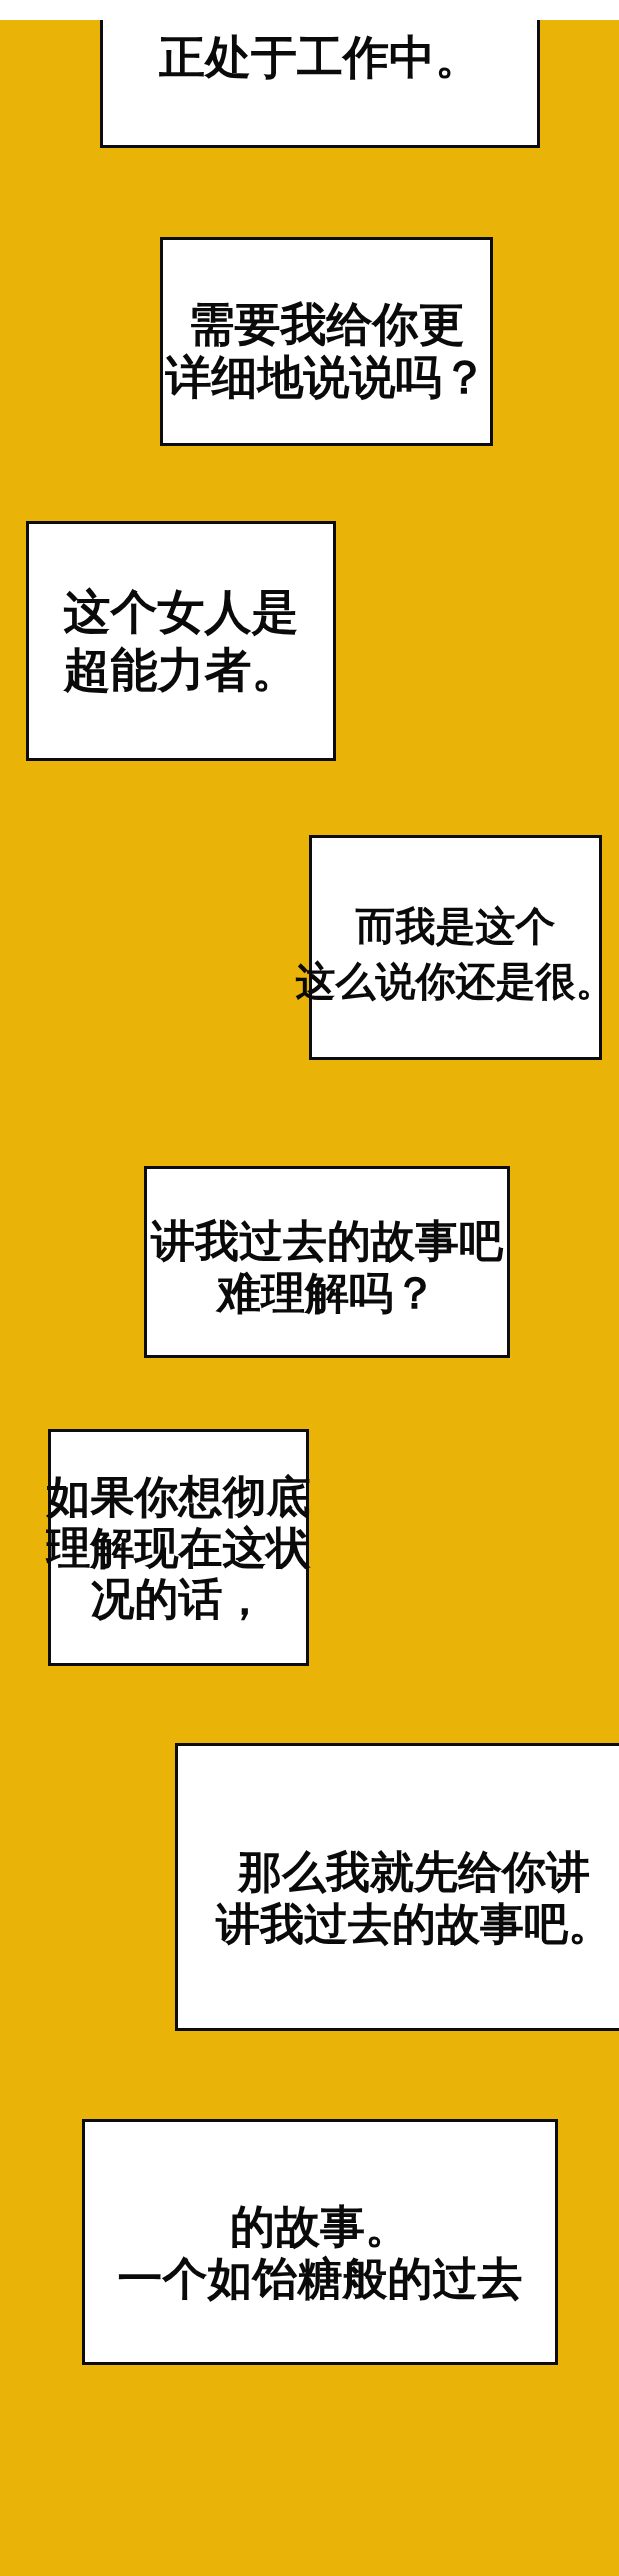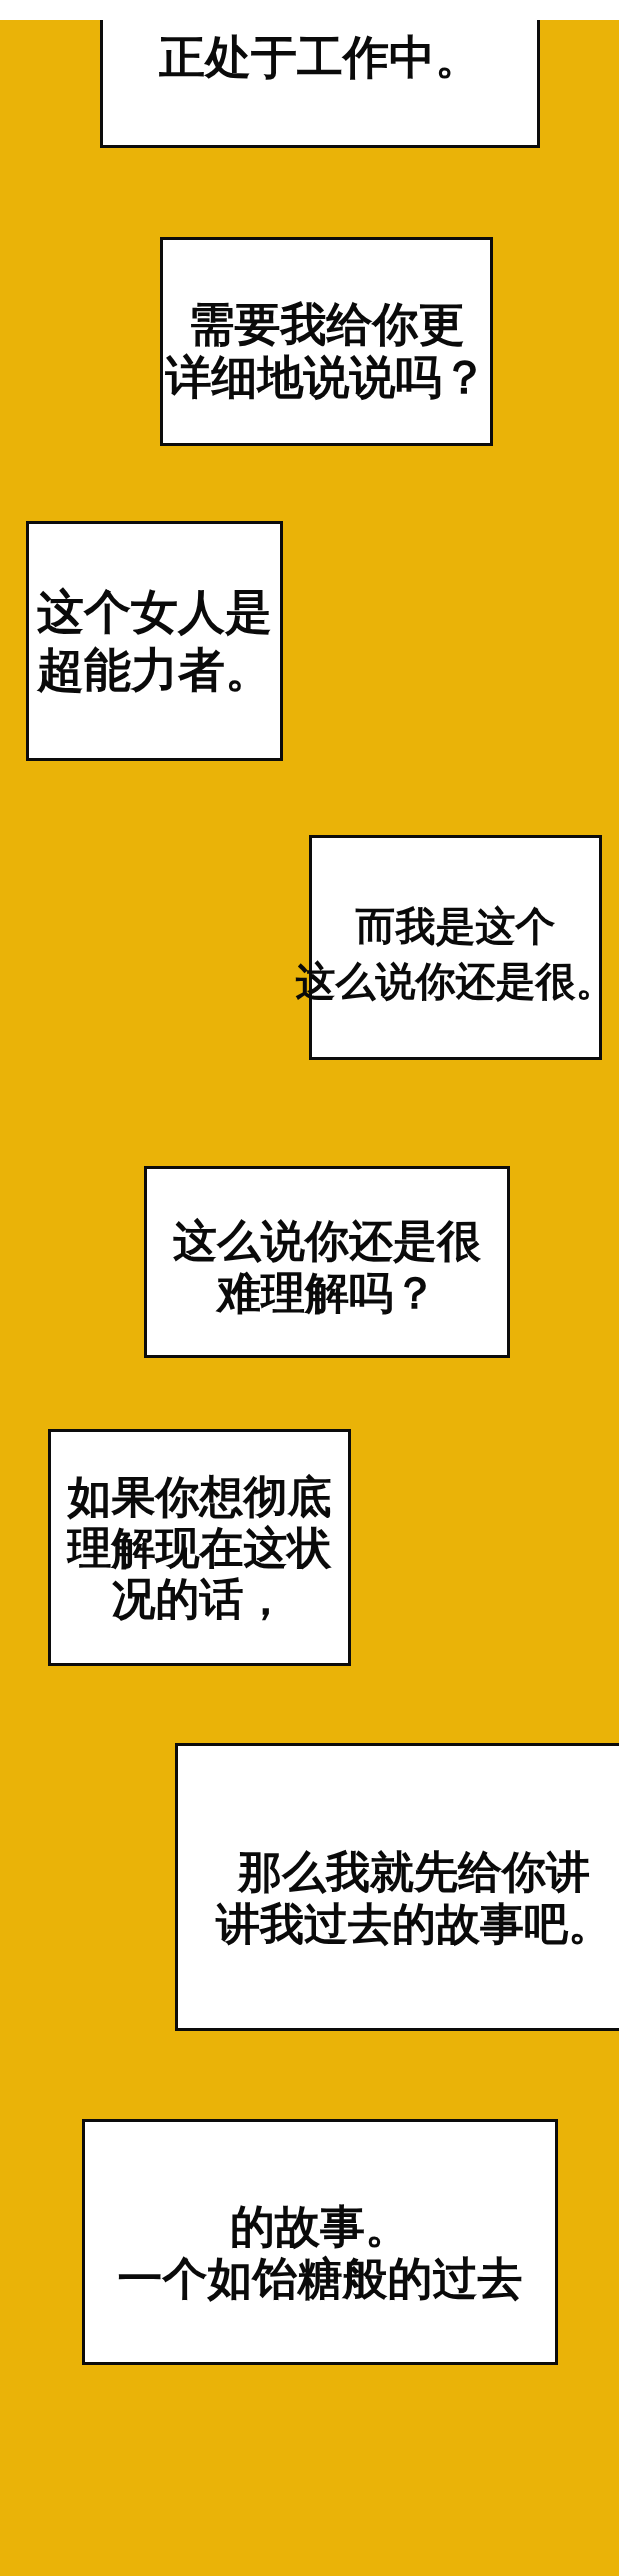--- a/index.html
+++ b/index.html
@@ -28,26 +28,26 @@
     color: #0a0a0a;
     font-weight: bold;
   }
   .bubble .lines { display: block; }
   .bubble .line { display: block; white-space: nowrap; }
 
   
   .b1 { left: 100px; top: -53px;  width: 440px; height: 181px; font-size: 46px; line-height: 53px; }
   .b2 { left: 160px; top: 217px;  width: 333px; height: 209px; font-size: 46px; line-height: 53px; }
   .b2 .lines { transform: translateY(8.6px); }
-  .b3 { left: 26px;  top: 501px;  width: 257px; height: 240px; font-size: 47px; line-height: 58px; }
+  .b3 { left: 26px;  top: 501px;  width: 310px; height: 240px; font-size: 47px; line-height: 58px; }
   .b4 { left: 309px; top: 815px;  width: 293px; height: 225px; font-size: 40px; line-height: 55px; }
   .b4 .lines { transform: translateY(6px); }
   .b5 { left: 144px; top: 1146px; width: 366px; height: 192px; font-size: 44px; line-height: 52px; }
   .b5 .lines { transform: translateY(5.2px); }
-  .b6 { left: 48px;  top: 1409px; width: 303px; height: 237px; font-size: 44px; line-height: 51px; }
+  .b6 { left: 48px;  top: 1409px; width: 261px; height: 237px; font-size: 44px; line-height: 51px; }
   .b7 { left: 175px; top: 1723px; width: 478px; height: 288px; font-size: 44px; line-height: 52px; }
   .b7 .lines { transform: translateY(11.2px); }
   .b8 { left: 82px;  top: 2099px; width: 476px; height: 246px; font-size: 45px; line-height: 52px; }
   .b8 .lines { transform: translateY(11.2px); }
 </style>
 </head>
 <body>
 
 <div class="page">
 
@@ -73,21 +73,21 @@
 
   <section class="bubble b4">
     <div class="lines">
       <span class="line">而我是这个</span>
       <span class="line">这么说你还是很。</span>
     </div>
   </section>
 
   <section class="bubble b5">
     <div class="lines">
-      <span class="line">这么说你还是很</span>
+      <span class="line">讲我过去的故事吧</span>
       <span class="line">难理解吗？</span>
     </div>
   </section>
 
   <section class="bubble b6">
     <div class="lines">
       <span class="line">如果你想彻底</span>
       <span class="line">理解现在这状</span>
       <span class="line">况的话，</span>
     </div>

